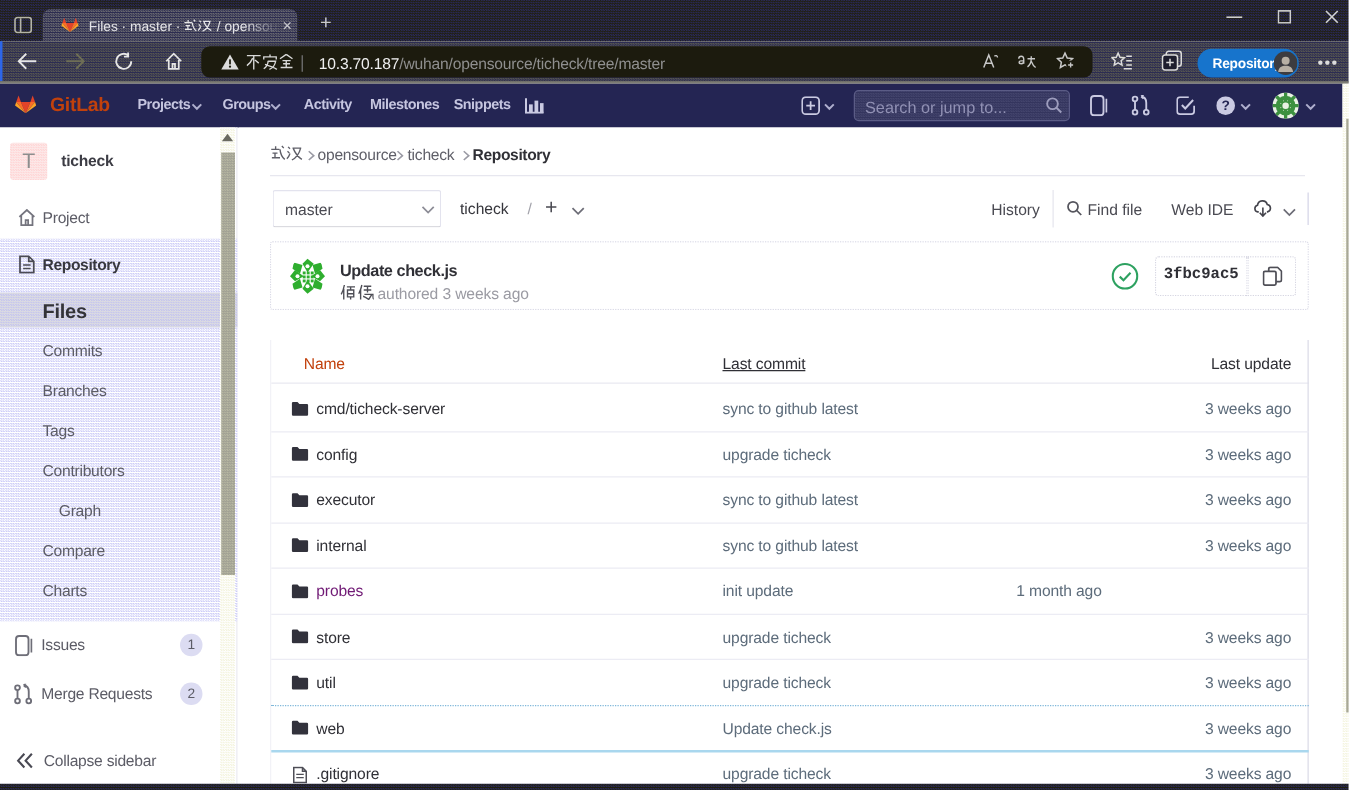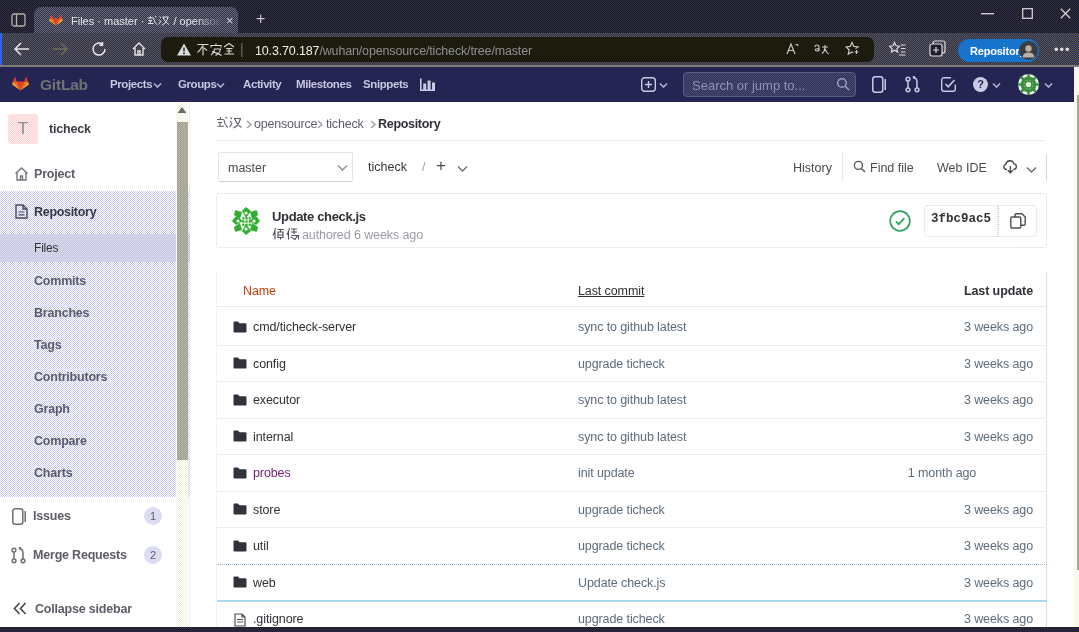--- a/index.html
+++ b/index.html
@@ -9,21 +9,21 @@
   svg { display:block; }
   .chk-dark { background:repeating-conic-gradient(#2a2a5e 0% 25%, #201f0e 0% 50%); background-size:2px 2px; }
   .chk-tab  { background:repeating-conic-gradient(#6e6e72 0% 25%, #2c2c50 0% 50%); background-size:2px 2px; }
   .chk-purple { background:repeating-conic-gradient(#c9c9f7 0% 25%, #ffffff 0% 50%); background-size:2px 2px; }
   .chk-active { background:repeating-conic-gradient(#c3c3ef 0% 25%, #dedee0 0% 50%); background-size:2px 2px; }
   .chk-pink { background:repeating-conic-gradient(#ffd4d4 0% 25%, #fcebeb 0% 50%); background-size:2px 2px; }
   .chk-track { background:repeating-conic-gradient(#f3f3dc 0% 25%, #ffffff 0% 50%); background-size:2px 2px; }
   .chk-thumb { background:repeating-conic-gradient(#b8b8a2 0% 25%, #9e9e92 0% 50%); background-size:2px 2px; }
   .nav-t { top:67px; height:35px; line-height:35px; font-size:11.5px; font-weight:700; letter-spacing:-0.4px; color:#c6c6e0; }
   .nav-c { top:81px; width:9px; height:8px; }
-  .sb-t { font-size:12.5px; letter-spacing:-0.2px; color:#5c5c66;font-weight:bold; }
+  .sb-t { font-size:12.5px; letter-spacing:-0.2px; color:#5c5c66; }
   .cell { position:absolute; font-size:12.5px; letter-spacing:-0.1px; white-space:nowrap; }
 </style>
 </head>
 <body>
 
 <div class="abs chk-dark" style="left:0;top:0;width:1079px;height:33px;"></div>
 <svg class="abs" style="left:11px;top:13px;" width="15" height="14" viewBox="0 0 15 14">
   <rect x="1" y="1" width="13" height="12" rx="2" fill="none" stroke="#b4b4a8" stroke-width="1.3"></rect>
   <line x1="5.5" y1="1.5" x2="5.5" y2="12.5" stroke="#b4b4a8" stroke-width="1.3"></line>
 </svg>
@@ -121,21 +121,21 @@
 <div class="abs" style="left:0;top:67px;width:1074px;height:35px;background:#242553;"></div>
 <svg class="abs" style="left:12px;top:75px;" width="17" height="16" viewBox="0 0 36 34">
   <path d="M10 14 H26 L18 33 Z" fill="#e24329"></path>
   <path d="M2 14 H10 L18 33 Z" fill="#fc6d26"></path>
   <path d="M26 14 H34 L18 33 Z" fill="#fc6d26"></path>
   <path d="M2 14 L0 20 L18 33 Z" fill="#fca326"></path>
   <path d="M34 14 L36 20 L18 33 Z" fill="#fca326"></path>
   <path d="M6 3 L10 14 H2 Z" fill="#e24329"></path>
   <path d="M30 3 L34 14 H26 Z" fill="#e24329"></path>
 </svg>
-<div class="abs" style="left:40px;top:76px;font-size:15.5px;font-weight:700;letter-spacing:-0.2px;color:#737373;">GitLab</div>
+<div class="abs" style="left:40px;top:76px;font-size:15.5px;font-weight:700;letter-spacing:-0.2px;color:#c2410c;">GitLab</div>
 <div class="abs nav-t" style="left:110px;">Projects</div>
 <svg class="abs nav-c" style="left:153px;">
     <use href="#chevd"></use>
   </svg>
 <div class="abs nav-t" style="left:178px;">Groups</div>
 <svg class="abs nav-c" style="left:216px;">
     <use href="#chevd"></use>
   </svg>
 <div class="abs nav-t" style="left:243px;">Activity</div>
 <div class="abs nav-t" style="left:296px;">Milestones</div>
@@ -210,26 +210,26 @@
   <path d="M1.5 6.5 L7.5 1 L13.5 6.5 M3 5.5 V13 H12 V5.5 M6.5 13 V9 H8.5 V13" fill="none" stroke="#74747e" stroke-width="1.4"></path>
 </svg>
 <div class="abs sb-t" style="left:34px;top:167px;font-size:12.5px;letter-spacing:-0.2px;">Project</div>
 <div class="abs chk-purple" style="left:0;top:191px;width:190px;height:306px;"></div>
 <svg class="abs" style="left:15px;top:204px;" width="13" height="15" viewBox="0 0 13 15">
   <path d="M1 1 H8 L12 5 V14 H1 Z M8 1 V5 H12" fill="none" stroke="#4a4a54" stroke-width="1.4"></path>
   <path d="M3.5 8 H9.5 M3.5 10.8 H9.5" stroke="#4a4a54" stroke-width="1.2"></path>
 </svg>
 <div class="abs" style="left:34px;top:205px;font-size:12.5px;letter-spacing:-0.3px;font-weight:700;color:#38383f;">Repository</div>
 <div class="abs chk-active" style="left:0;top:234px;width:190px;height:28px;"></div>
-<div class="abs" style="left:34px;top:241px;font-size:12px;letter-spacing:-0.2px;font-weight:400;color:#333338;">Files</div>
+<div class="abs" style="left:34px;top:241px;font-size:16px;letter-spacing:-0.2px;font-weight:700;color:#333338;">Files</div>
 <div class="abs sb-t" style="left:34px;top:274px;">Commits</div>
 <div class="abs sb-t" style="left:34px;top:306px;">Branches</div>
 <div class="abs sb-t" style="left:34px;top:338px;">Tags</div>
 <div class="abs sb-t" style="left:34px;top:370px;">Contributors</div>
-<div class="abs sb-t" style="left:34px;top:402px;">Graph</div>
+<div class="abs sb-t" style="left:47px;top:402px;">Graph</div>
 <div class="abs sb-t" style="left:34px;top:434px;">Compare</div>
 <div class="abs sb-t" style="left:34px;top:466px;">Charts</div>
 <svg class="abs" style="left:12px;top:508px;" width="14" height="17" viewBox="0 0 14 17">
   <rect x="0.8" y="0.8" width="10" height="15.4" rx="2.5" fill="none" stroke="#6e6e78" stroke-width="1.5"></rect>
   <path d="M13.2 3 V14" stroke="#6e6e78" stroke-width="1.5"></path>
 </svg>
 <div class="abs sb-t" style="left:33px;top:509px;font-size:12.5px;">Issues</div>
 <div class="abs" style="left:144px;top:507px;width:18px;height:18px;border-radius:9px;background:#dcdcf2;text-align:center;line-height:18px;font-size:11px;color:#5c5c66;">1</div>
 <svg class="abs" style="left:11px;top:547px;" width="15" height="17" viewBox="0 0 15 17">
   <g fill="none" stroke="#6e6e78" stroke-width="1.5">
@@ -337,36 +337,36 @@
     </g>
   </g>
 </svg>
 <div class="abs" style="left:272px;top:209px;font-size:13px;letter-spacing:-0.35px;font-weight:700;color:#303036;">Update check.js</div>
 <svg class="abs" style="left:272px;top:227px;" width="27" height="13" viewBox="0 0 27 13">
   <g stroke="#4e4e56" stroke-width="1.1" fill="none">
     <path d="M3.5 1 C3 4 2 6.5 1 8.5 M3 4 V12.5 M5.5 2.5 H12 M8.5 2.5 V5 M6 5 H11 V10.5 H6 Z M6 8 H11 M8.5 10.5 V12.5"></path>
     <path d="M17.5 1 C17 3.5 16 6 15 8 M16.5 4 V12.5 M19 2 H25 M19 5 H25 M22 2 V7 M19.5 8.5 H25.5 L23 12.5 C21.5 11.5 20 10.5 18.5 10 M26.5 8 C26.5 10 26 11.5 27 12.5"></path>
   </g>
 </svg>
-<div class="abs" style="left:302px;top:228px;font-size:12.5px;letter-spacing:-0.1px;color:#9b9ba3;">authored 6 weeks ago</div>
+<div class="abs" style="left:302px;top:228px;font-size:12.5px;letter-spacing:-0.1px;color:#9b9ba3;">authored 3 weeks ago</div>
 <svg class="abs" style="left:889px;top:210px;" width="22" height="22" viewBox="0 0 22 22">
   <circle cx="11" cy="11" r="9.8" fill="none" stroke="#2da160" stroke-width="1.7"></circle>
   <path d="M6.8 11.3 L9.8 14.2 L15.4 8.2" fill="none" stroke="#2da160" stroke-width="1.7"></path>
 </svg>
 <div class="abs" style="left:924px;top:205px;width:74px;height:32px;border:1px dotted #d6d6e2;border-radius:3px 0 0 3px;"></div>
 <div class="abs" style="left:924px;top:212px;width:74px;text-align:center;font-family:'Liberation Mono',monospace;font-size:12.5px;font-weight:700;color:#303036;">3fbc9ac5</div>
 <div class="abs" style="left:998px;top:205px;width:39px;height:32px;border:1px dotted #d6d6e2;border-radius:0 3px 3px 0;"></div>
 <svg class="abs" style="left:1010px;top:213px;" width="16" height="16" viewBox="0 0 16 16">
   <path d="M5 4 V2 A1.2 1.2 0 0 1 6.2 0.8 H12 L15.2 4 V11 A1.2 1.2 0 0 1 14 12.2 H11" fill="none" stroke="#4e4e56" stroke-width="1.4"></path>
   <rect x="0.8" y="4" width="10 " height="11" rx="1.2" fill="#fff" stroke="#4e4e56" stroke-width="1.4"></rect>
 </svg>
 
 <div class="abs cell" style="left:243px;top:284px;color:#c2410c;">Name</div>
 <div class="abs cell" style="left:578px;top:284px;color:#303036;text-decoration:underline;">Last commit</div>
-<div class="abs cell" style="left:933px;top:284px;width:100px;text-align:right;color:#303036;font-weight:bold;">Last update</div>
+<div class="abs cell" style="left:933px;top:284px;width:100px;text-align:right;color:#303036;">Last update</div>
 <div class="abs" style="left:217px;top:306px;width:830px;height:1px;background:#e9e9f1;"></div>
 <div class="abs" style="left:216px;top:272px;width:1px;height:355px;background:#f2f2f7;"></div>
 <div class="abs" style="left:1046px;top:272px;width:1px;height:355px;background:#dcdce8;"></div>
 <div id="rows">
     <svg class="abs" style="left:233px;top:320.5px;" width="14" height="12" viewBox="0 0 14 12">
       <path d="M0.5 1.5 A1 1 0 0 1 1.5 0.5 H5 L6.5 2.2 H12.5 A1 1 0 0 1 13.5 3.2 V10.5 A1 1 0 0 1 12.5 11.5 H1.5 A1 1 0 0 1 0.5 10.5 Z" fill="#32323c"></path>
     </svg>
     <div class="abs cell" style="left:253px;top:320px;color:#303036;">cmd/ticheck-server</div>
     <div class="abs cell" style="left:578px;top:320px;color:#5d6c7b;">sync to github latest</div>
     <div class="abs cell" style="left:833px;top:320px;width:200px;text-align:right;color:#5d6c7b;">3 weeks ago</div>
@@ -386,21 +386,21 @@
       <path d="M0.5 1.5 A1 1 0 0 1 1.5 0.5 H5 L6.5 2.2 H12.5 A1 1 0 0 1 13.5 3.2 V10.5 A1 1 0 0 1 12.5 11.5 H1.5 A1 1 0 0 1 0.5 10.5 Z" fill="#32323c"></path>
     </svg>
     <div class="abs cell" style="left:253px;top:429.5px;color:#303036;">internal</div>
     <div class="abs cell" style="left:578px;top:429.5px;color:#5d6c7b;">sync to github latest</div>
     <div class="abs cell" style="left:833px;top:429.5px;width:200px;text-align:right;color:#5d6c7b;">3 weeks ago</div>
     <svg class="abs" style="left:233px;top:466.5px;" width="14" height="12" viewBox="0 0 14 12">
       <path d="M0.5 1.5 A1 1 0 0 1 1.5 0.5 H5 L6.5 2.2 H12.5 A1 1 0 0 1 13.5 3.2 V10.5 A1 1 0 0 1 12.5 11.5 H1.5 A1 1 0 0 1 0.5 10.5 Z" fill="#32323c"></path>
     </svg>
     <div class="abs cell" style="left:253px;top:466px;color:#701a75;">probes</div>
     <div class="abs cell" style="left:578px;top:466px;color:#5d6c7b;">init update</div>
-    <div class="abs cell" style="left:842px;top:466px;width:200px;text-align:center;color:#5d6c7b;">1 month ago</div>
+    <div class="abs cell" style="left:813px;top:466px;width:200px;text-align:left;color:#5d6c7b;">1 month ago</div>
     <svg class="abs" style="left:233px;top:503px;" width="14" height="12" viewBox="0 0 14 12">
       <path d="M0.5 1.5 A1 1 0 0 1 1.5 0.5 H5 L6.5 2.2 H12.5 A1 1 0 0 1 13.5 3.2 V10.5 A1 1 0 0 1 12.5 11.5 H1.5 A1 1 0 0 1 0.5 10.5 Z" fill="#32323c"></path>
     </svg>
     <div class="abs cell" style="left:253px;top:502.5px;color:#303036;">store</div>
     <div class="abs cell" style="left:578px;top:502.5px;color:#5d6c7b;">upgrade ticheck</div>
     <div class="abs cell" style="left:833px;top:502.5px;width:200px;text-align:right;color:#5d6c7b;">3 weeks ago</div>
     <svg class="abs" style="left:233px;top:539.5px;" width="14" height="12" viewBox="0 0 14 12">
       <path d="M0.5 1.5 A1 1 0 0 1 1.5 0.5 H5 L6.5 2.2 H12.5 A1 1 0 0 1 13.5 3.2 V10.5 A1 1 0 0 1 12.5 11.5 H1.5 A1 1 0 0 1 0.5 10.5 Z" fill="#32323c"></path>
     </svg>
     <div class="abs cell" style="left:253px;top:539px;color:#303036;">util</div>

